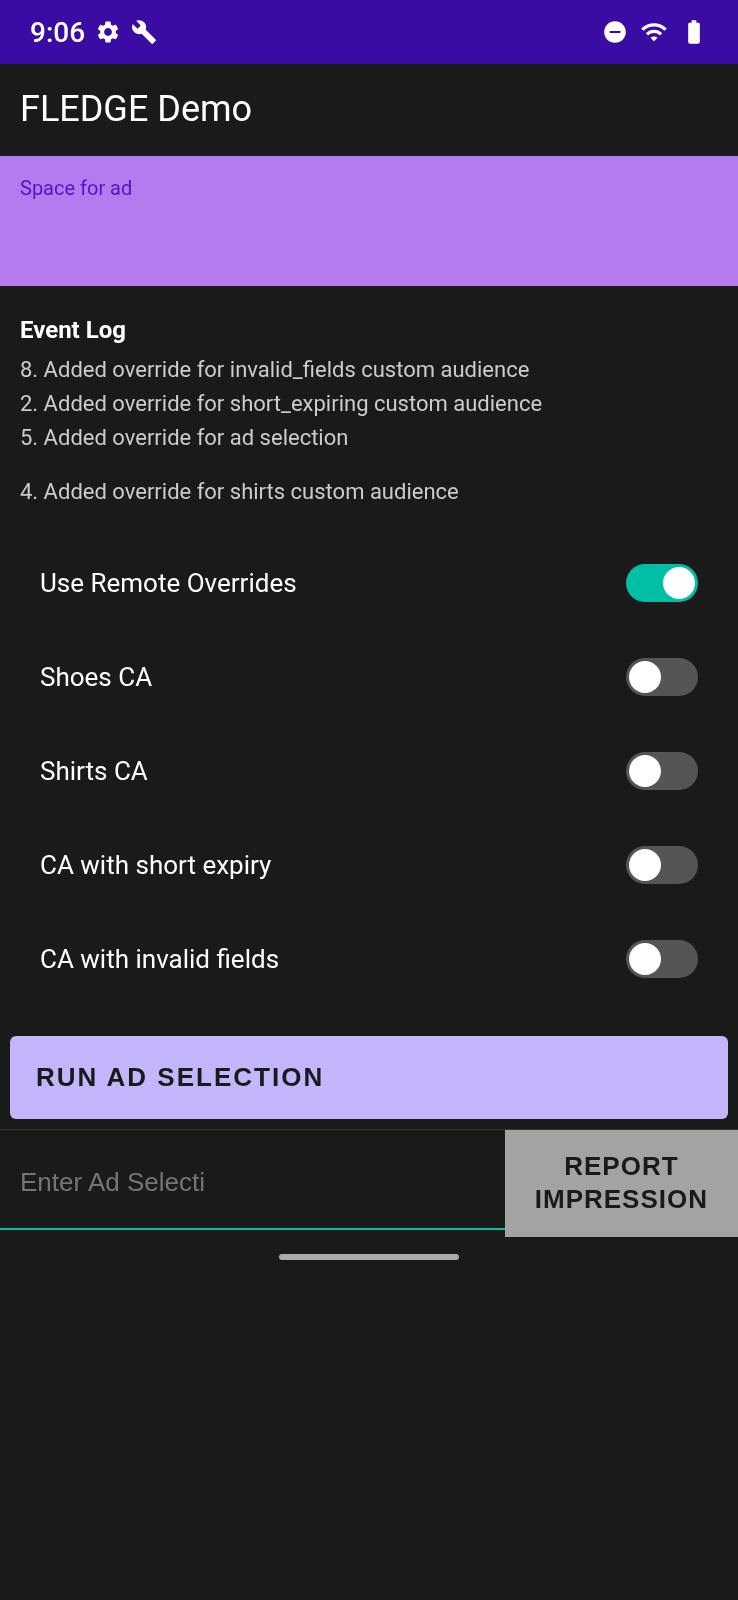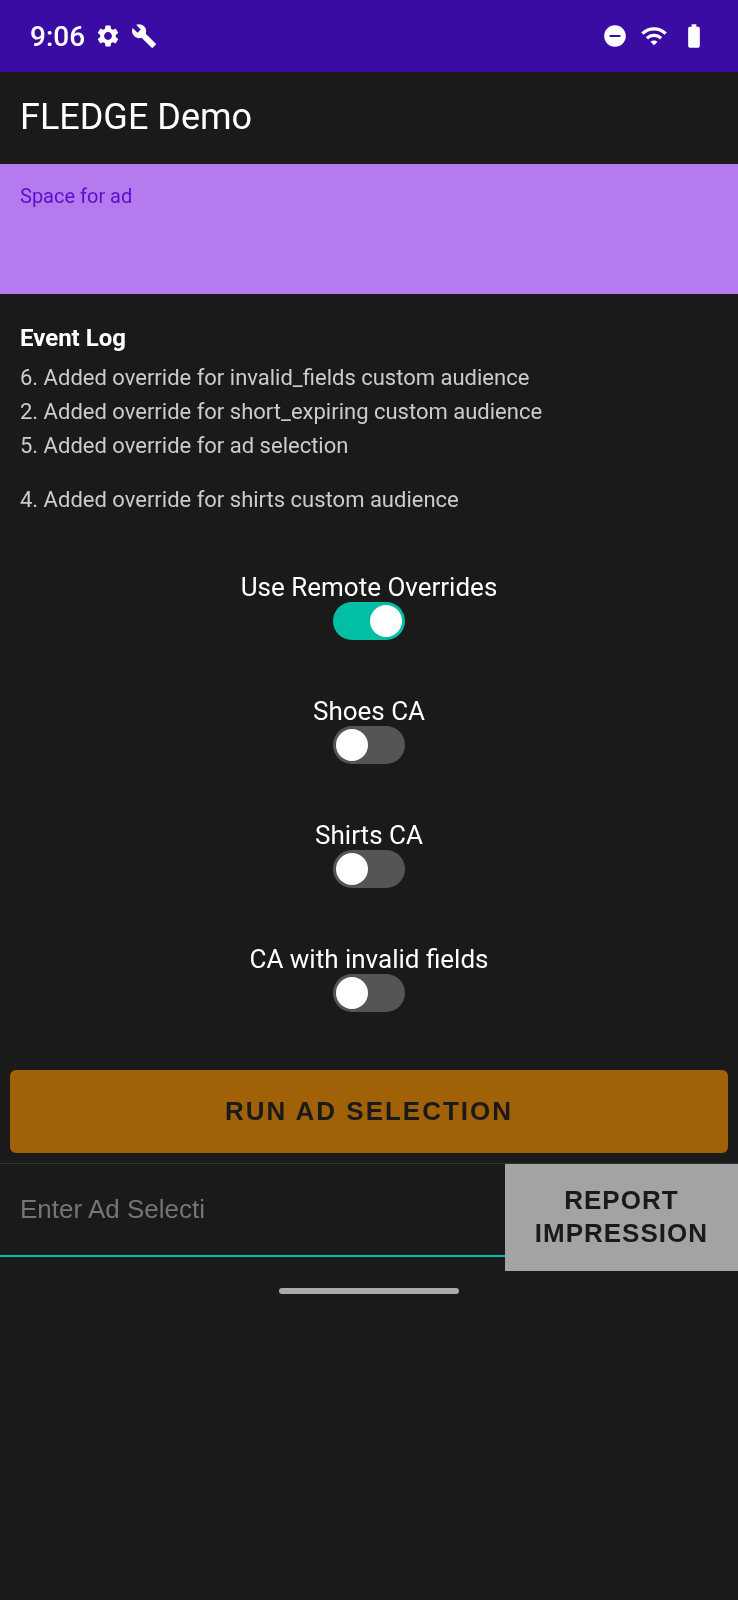--- a/index.html
+++ b/index.html
@@ -14,21 +14,21 @@
       background: #1a1a1a;
       font-family: 'Roboto', Arial, sans-serif;
       color: #ffffff;
       position: relative;
       overflow-x: hidden;
     }
 
     
     .status-bar {
       background: #3a0ca3;
-      height: 72px;
+      height: 64px;
       display: flex;
       align-items: center;
       justify-content: space-between;
       padding: 0 30px;
     }
 
     .status-left {
       display: flex;
       align-items: center;
       gap: 10px;
@@ -102,21 +102,20 @@
     .toggle-section {
       padding: 10px 0;
     }
 
     .toggle-row {
       display: flex;
       align-items: center;
       justify-content: space-between;
       padding: 28px 40px;
       border-bottom: none;
-      flex-direction: column;
     }
 
     .toggle-label {
       font-size: 26px;
       color: #ffffff;
       font-weight: 400;
     }
 
     
     .toggle-switch {
@@ -149,39 +148,39 @@
     .toggle-switch.on .toggle-knob {
       left: 37px;
     }
 
     .toggle-switch.off .toggle-knob {
       left: 3px;
     }
 
     
     .run-ad-btn {
-      background: #a16207;
+      background: #c4b5fd;
       color: #1a1a1a;
       border: none;
       width: calc(100% - 20px);
       margin: 20px 10px 10px 10px;
       padding: 26px;
       font-size: 26px;
       font-weight: 700;
       letter-spacing: 2px;
-      text-align: center;
+      text-align: left;
       border-radius: 6px;
       cursor: pointer;
       display: block;
     }
 
     
     .bottom-bar {
       display: flex;
-      align-items: flex-start;
+      align-items: center;
       margin-top: 10px;
       border-top: 1px solid #333;
     }
 
     .ad-select-input {
       flex: 1;
       background: transparent;
       border: none;
       border-bottom: 2px solid #00bfa5;
       color: #888888;
@@ -265,21 +264,21 @@
 <div class="app-header">
   <h1 class="app-title">FLEDGE Demo</h1>
 </div>
 
 <div class="ad-space">
   <span class="ad-space-text">Space for ad</span>
 </div>
 
 <div class="event-log">
   <div class="event-log-title">Event Log</div>
-  <div class="event-log-entry">6. Added override for invalid_fields custom audience</div>
+  <div class="event-log-entry">8. Added override for invalid_fields custom audience</div>
   <div class="event-log-entry">2. Added override for short_expiring custom audience</div>
   <div class="event-log-entry">5. Added override for ad selection</div>
   <div class="event-log-entry" style="overflow:hidden; max-height:1.6em;margin-top:20px;">4. Added override for shirts custom audience</div>
 </div>
 
 <div class="toggle-section">
 
   <div class="toggle-row">
     <span class="toggle-label">Use Remote Overrides</span>
     <div class="toggle-switch on">
@@ -294,20 +293,26 @@
     </div>
   </div>
 
   <div class="toggle-row">
     <span class="toggle-label">Shirts CA</span>
     <div class="toggle-switch off">
       <div class="toggle-knob"></div>
     </div>
   </div>
 
+  <div class="toggle-row">
+    <span class="toggle-label">CA with short expiry</span>
+    <div class="toggle-switch off">
+      <div class="toggle-knob"></div>
+    </div>
+  </div>
 
   <div class="toggle-row">
     <span class="toggle-label">CA with invalid fields</span>
     <div class="toggle-switch off">
       <div class="toggle-knob"></div>
     </div>
   </div>
 
 </div>
 

